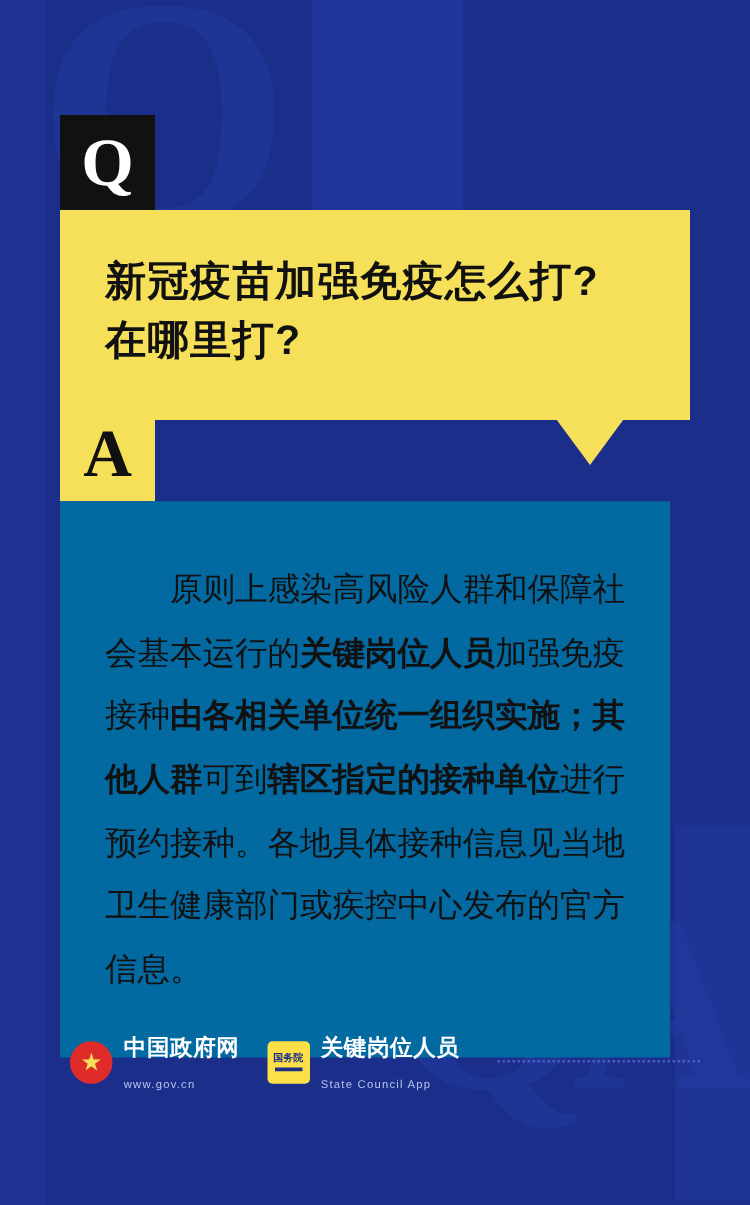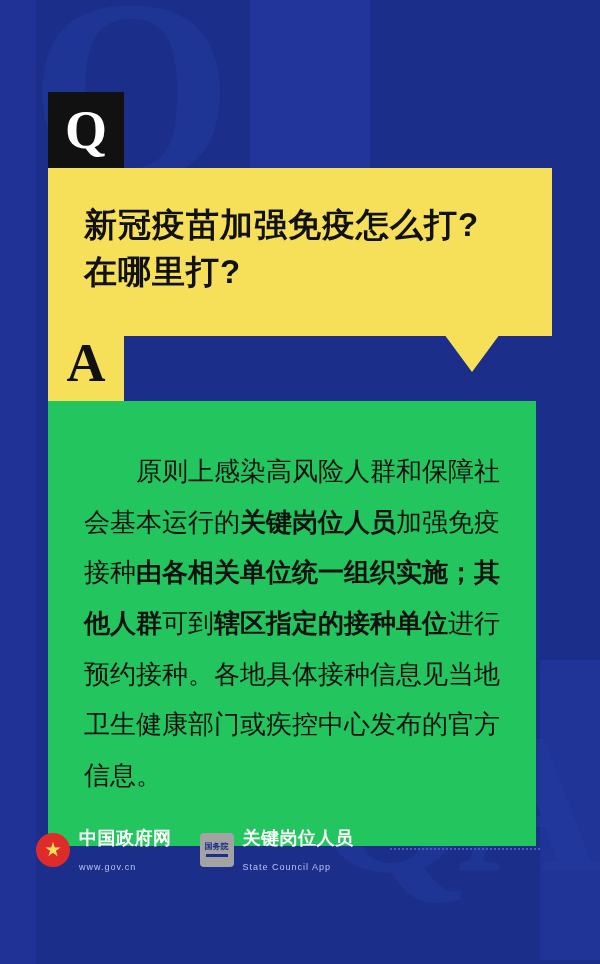--- a/index.html
+++ b/index.html
@@ -128,46 +128,46 @@
     color: #111111;
     font-family: "Liberation Serif", serif;
     font-size: 54px;
     font-weight: bold;
     display: flex;
     align-items: center;
     justify-content: center;
     line-height: 1;
   }
   .a-card {
-    background: #22c55e;
+    background: #0369a1;
     width: 488px;
     box-sizing: border-box;
     padding: 46px 36px 44px 36px;
   }
   .a-text {
     color: #111111;
     font-family: "Liberation Serif", serif;
     font-size: 26px;
     line-height: 1.95;
     text-align: justify;
     text-indent: 2em;
   }
   .a-text b {
     font-weight: bold;
   }
 
   
   .footer {
     position: absolute;
-    left: 36px;
+    left: 56px;
     bottom: 92px;
     width: 504px;
     display: flex;
     align-items: center;
-    gap: 28px;
+    gap: 22px;
   }
   .brand {
     display: flex;
     align-items: center;
     gap: 9px;
   }
   .emblem {
     width: 34px;
     height: 34px;
     border-radius: 50%;
@@ -195,21 +195,21 @@
   }
   .brand-en {
     color: #b9c4ee;
     font-size: 9px;
     letter-spacing: 1px;
     margin-top: 13px;
   }
   .app-logo {
     width: 34px;
     height: 34px;
-    background: #a3a3a3;
+    background: #fde047;
     border-radius: 4px;
     display: flex;
     flex-direction: column;
     align-items: center;
     justify-content: center;
     flex: none;
     padding: 2px 0;
     box-sizing: border-box;
   }
   .app-logo .app-cn {

